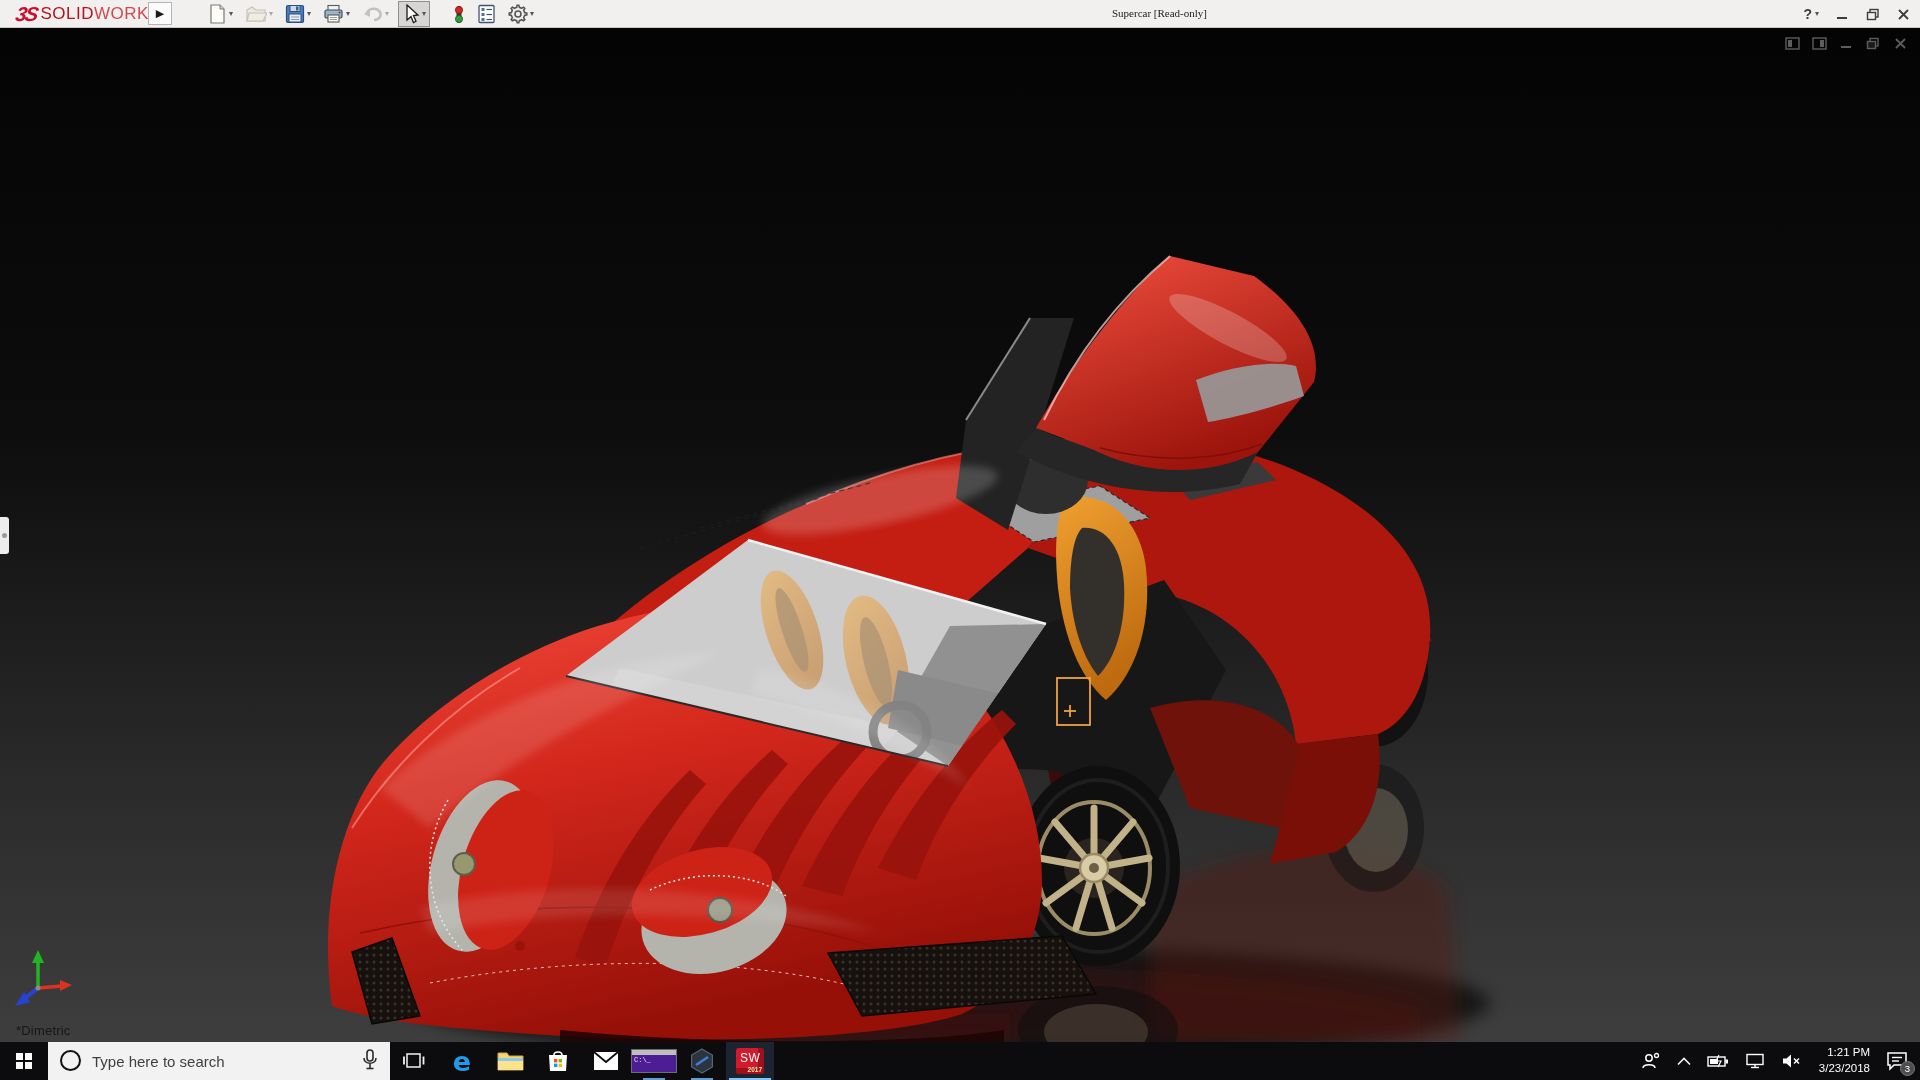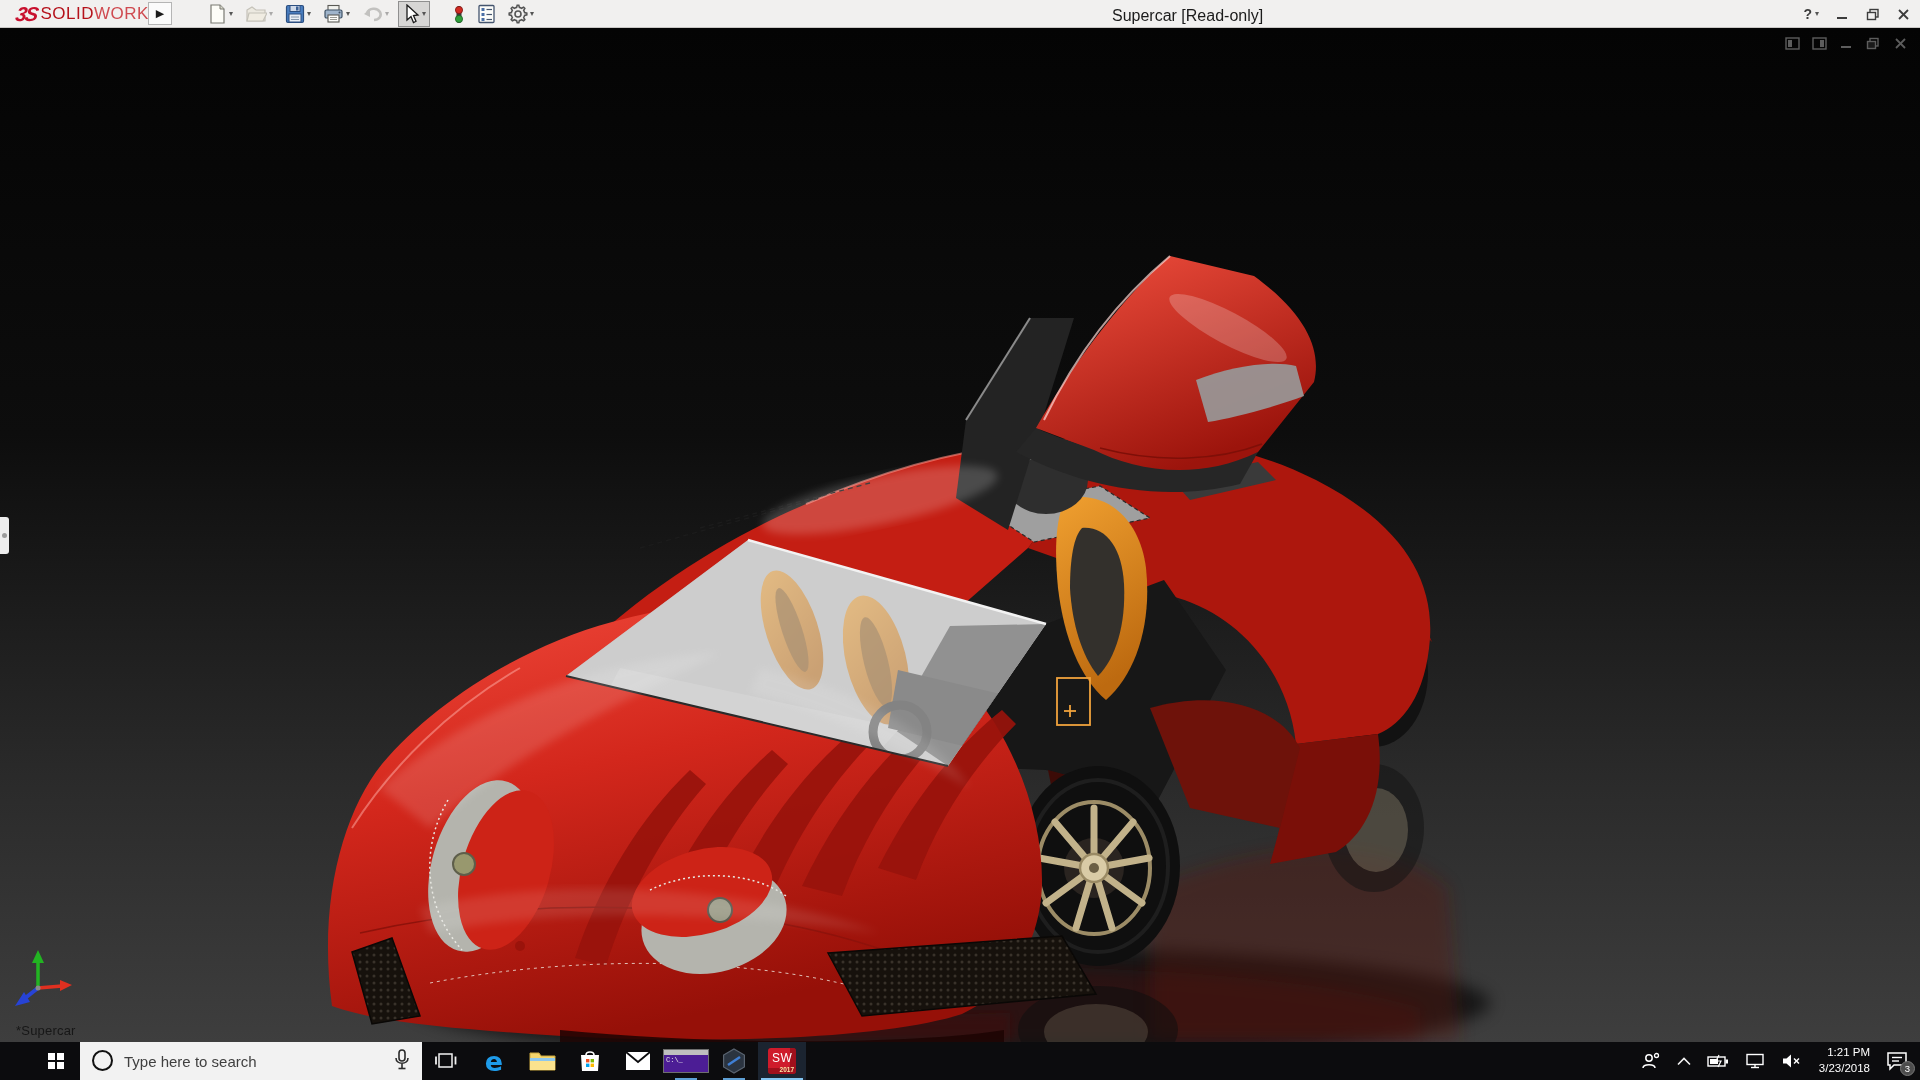--- a/index.html
+++ b/index.html
@@ -18,41 +18,41 @@
     background: #fbfbfb; border: 1px solid #b5b5b5; display: flex; align-items: center;
     justify-content: center; font-size: 11px; color: #1a1a1a; }
   #toolbar { position: absolute; left: 205px; top: 0; height: 28px; display: flex;
     align-items: center; gap: 6px; }
   .tool { display: flex; align-items: center; gap: 2px; padding: 2px 3px; height: 26px; }
   .tool svg { display: block; }
   .caret { font-size: 8px; color: #555; line-height: 1; }
   .tool.disabled { opacity: .45; }
   .tool.active-box { background: #d7d6d5; border: 1px solid #8f8f8f; }
   .tool-sep { width: 8px; }
-  #doc-title { position: absolute; left: 1112px; top: 7px; font-size: 16px; color: #1b1b1b; }
+  #doc-title { position: absolute; left: 1112px; top: 7px; font-size: 11px; color: #1b1b1b; font-family: Liberation Serif, serif; }
   #win-controls { position: absolute; right: 10px; top: 0; height: 28px; display: flex;
     align-items: center; gap: 17px; color: #3c3c3c; }
   #win-controls .wc { display: flex; align-items: center; gap: 3px; font-size: 14px; }
   #help-q { font-size: 14px; font-weight: bold; color: #3c3c3c; }
 
   
   #viewport { position: absolute; top: 28px; left: 0; width: 1920px; height: 1014px; }
   #scene-svg { position: absolute; top: 0; left: 0; }
   #doc-controls { position: absolute; top: 8px; right: 12px; display: flex; gap: 11px; z-index: 5; }
   #doc-controls .dc { width: 16px; height: 14px; display: flex; align-items: center; justify-content: center; }
   #left-tab { position: absolute; left: 0; top: 489px; width: 9px; height: 37px;
     background: #ededed; border-radius: 0 3px 3px 0; z-index: 5; }
   #left-tab::after { content: ""; position: absolute; left: 2px; top: 16px; width: 5px; height: 5px;
     border-radius: 50%; background: #9b9b9b; }
   #view-name { position: absolute; left: 16px; top: 995px; font-size: 13px; color: #171717;
     letter-spacing: .2px; z-index: 5; }
 
   
   #taskbar { position: absolute; top: 1042px; left: 0; width: 1920px; height: 38px;
-    background: #0c0c0e; display: flex; align-items: stretch; z-index: 10; padding-left: 32px; }
+    background: #0c0c0e; display: flex; align-items: stretch; z-index: 10; }
   #start-btn { width: 48px; display: flex; align-items: center; justify-content: center; }
   .winlogo { display: grid; grid-template-columns: 7px 7px; grid-template-rows: 7px 7px; gap: 2px; }
   .winlogo span { background: #fff; }
   #search-box { position: relative; width: 342px; background: #f2f2f2; display: flex; align-items: center; }
   #search-box input { position: absolute; left: 44px; top: 0; width: 250px; height: 100%;
     border: none; outline: none; background: transparent; font-size: 15px; color: #333;
     font-family: "Liberation Sans", sans-serif; }
   #search-box input::placeholder { color: #3f3f3f; opacity: 1; }
   #cortana-ring { position: absolute; left: 12px; top: 8px; width: 21px; height: 21px;
     border: 2.5px solid #111; border-radius: 50%; }
@@ -435,21 +435,21 @@
       <line x1="38" y1="960" x2="38" y2="932" stroke-width="3.5" stroke="#22b422"></line>
       <polygon points="38,922 32,935 44,935" fill="#22b422"></polygon>
       <line x1="38" y1="960" x2="62" y2="958" stroke-width="3.5" stroke="#e03020"></line>
       <polygon points="72,957 60,952 60,963" fill="#e03020"></polygon>
       <line x1="38" y1="960" x2="24" y2="971" stroke-width="4" stroke="#2743d6"></line>
       <polygon points="15,978 24,964 30,974" fill="#2743d6"></polygon>
       <circle cx="38" cy="960" r="2.5" fill="#8a8a8a"></circle>
     </g>
   </svg>
 
-  <div id="view-name">*Supercar</div>
+  <div id="view-name">*Dimetric</div>
 </div>
 
 <div id="taskbar">
   <div id="start-btn">
     <div class="winlogo">
       <span></span>
         <span></span>
         <span></span>
         <span></span>
     </div>

